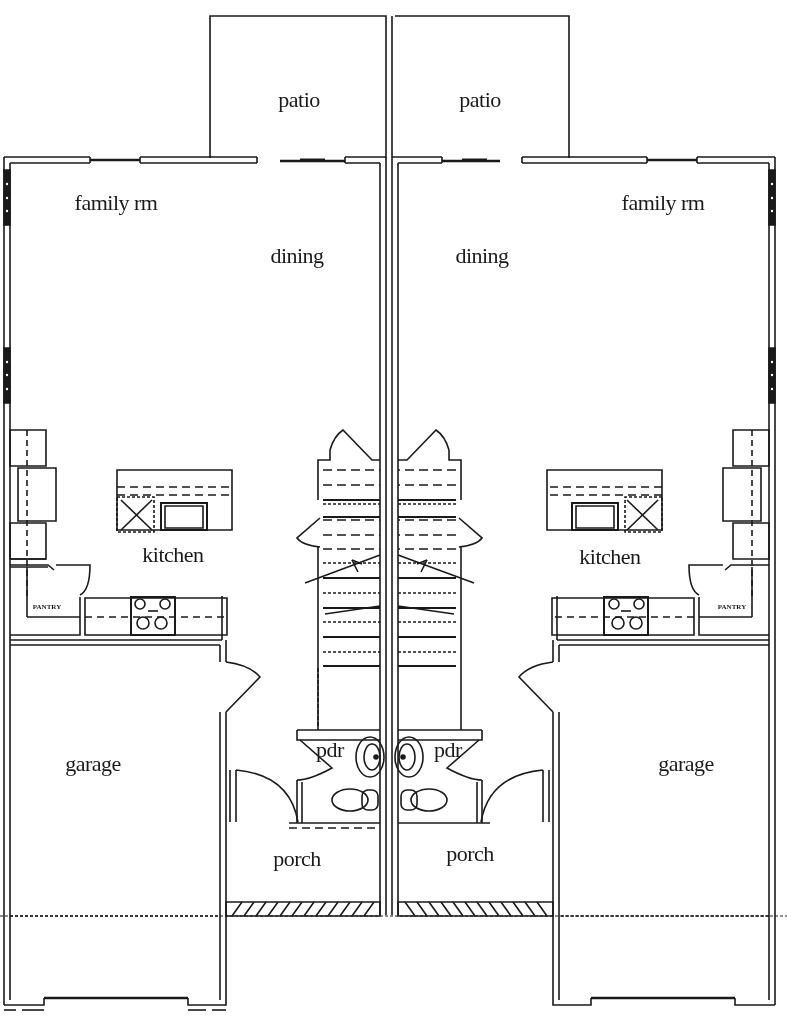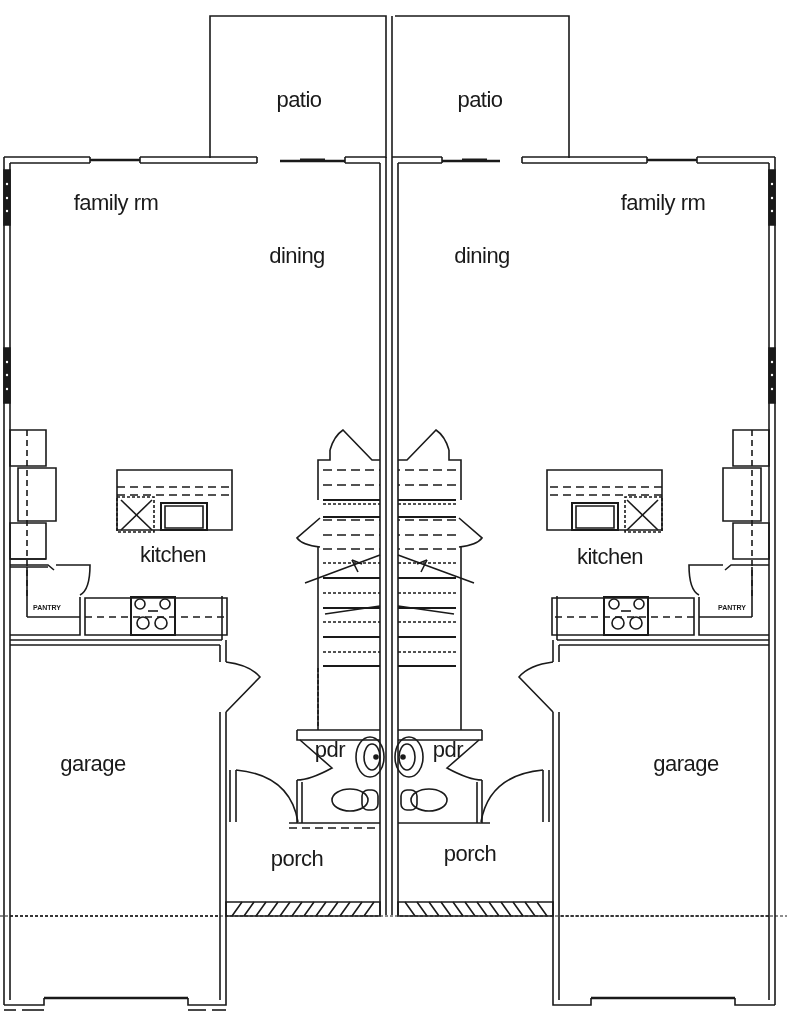--- a/index.html
+++ b/index.html
@@ -1,18 +1,18 @@
 <!DOCTYPE html>
 <html><head>
 <meta charset="utf-8">
 <style>
   html, body { margin: 0; padding: 0; background: #ffffff; }
   body { width: 787px; height: 1024px; overflow: hidden; position: relative; }
   #plan { position: absolute; left: 0; top: 0; width: 787px; height: 1024px; }
-  .label { position: absolute; font-family: Liberation Sans, sans-serif; color: #1a1a1a; font-size: 22px; line-height: 1; white-space: nowrap; transform: translate(-50%, -50%); letter-spacing: -0.5px; }
+  .label { position: absolute; font-family: Liberation Serif, serif; color: #1a1a1a; font-size: 22px; line-height: 1; white-space: nowrap; transform: translate(-50%, -50%); letter-spacing: -0.5px; }
   .label.small { font-size: 7px; font-weight: bold; letter-spacing: 0; }
   svg line, svg rect, svg path, svg polyline, svg circle, svg ellipse { vector-effect: non-scaling-stroke; }
 </style>
 </head>
 <body>
 
 <svg id="plan" viewBox="0 0 787 1024" xmlns="http://www.w3.org/2000/svg">
   <g fill="none" stroke="#1a1a1a" stroke-width="1.6">
 
     <g>

